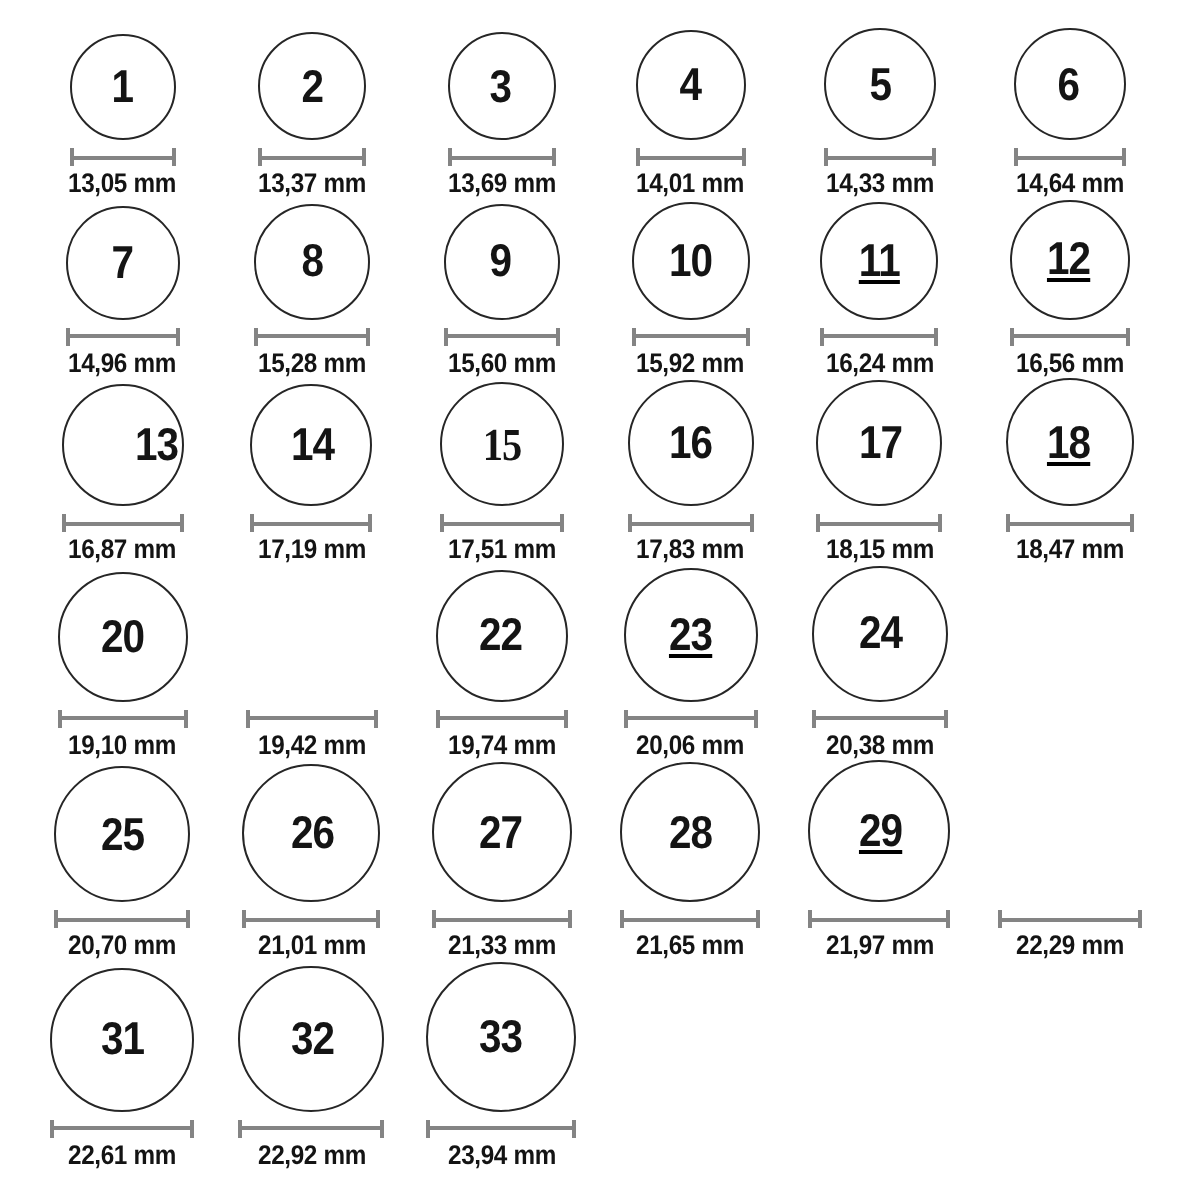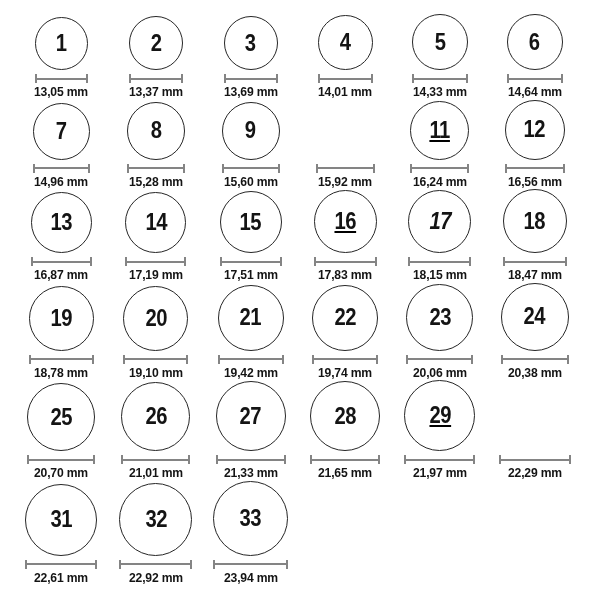--- a/index.html
+++ b/index.html
@@ -148,124 +148,117 @@
 
   <div class="cell">
     <div class="circle" style="width: 58px; height: 58px;">
       <span class="num">9</span>
     </div>
     <div class="measure" style="width: 58px;"></div>
     <div class="label">15,60 mm</div>
   </div>
 
   <div class="cell">
+    <div class="circle" style="width: 59px; height: 59px;">
+      <span class="num">10</span>
+    </div>
     <div class="measure" style="width: 59px;"></div>
     <div class="label">15,92 mm</div>
   </div>
 
   <div class="cell">
     <div class="circle" style="width: 59px; height: 59px; text-decoration: underline;">
       <span class="num">11</span>
     </div>
     <div class="measure" style="width: 59px;"></div>
     <div class="label">16,24 mm</div>
   </div>
 
   <div class="cell">
-    <div class="circle" style="width: 60px; height: 60px;">
+    <div class="circle" style="width: 60px; height: 60px; text-decoration: underline;">
       <span class="num">12</span>
     </div>
     <div class="measure" style="width: 60px;"></div>
     <div class="label">16,56 mm</div>
   </div>
 </div>
     <div class="row">
   <div class="cell">
-    <div class="circle" style="width: 61px; height: 61px;">
+    <div class="circle" style="width: 61px; height: 61px; justify-content: flex-end;">
       <span class="num">13</span>
     </div>
     <div class="measure" style="width: 61px;"></div>
     <div class="label">16,87 mm</div>
   </div>
 
   <div class="cell">
     <div class="circle" style="width: 61px; height: 61px;">
       <span class="num">14</span>
     </div>
     <div class="measure" style="width: 61px;"></div>
     <div class="label">17,19 mm</div>
   </div>
 
   <div class="cell">
-    <div class="circle" style="width: 62px; height: 62px;">
+    <div class="circle" style="width: 62px; height: 62px; font-family: Liberation Serif, serif;">
       <span class="num">15</span>
     </div>
     <div class="measure" style="width: 62px;"></div>
     <div class="label">17,51 mm</div>
   </div>
 
   <div class="cell">
-    <div class="circle" style="width: 63px; height: 63px; text-decoration: underline;">
+    <div class="circle" style="width: 63px; height: 63px;">
       <span class="num">16</span>
     </div>
     <div class="measure" style="width: 63px;"></div>
     <div class="label">17,83 mm</div>
   </div>
 
   <div class="cell">
-    <div class="circle" style="width: 63px; height: 63px; font-style: italic;">
+    <div class="circle" style="width: 63px; height: 63px;">
       <span class="num">17</span>
     </div>
     <div class="measure" style="width: 63px;"></div>
     <div class="label">18,15 mm</div>
   </div>
 
   <div class="cell">
-    <div class="circle" style="width: 64px; height: 64px;">
+    <div class="circle" style="width: 64px; height: 64px; text-decoration: underline;">
       <span class="num">18</span>
     </div>
     <div class="measure" style="width: 64px;"></div>
     <div class="label">18,47 mm</div>
   </div>
 </div>
     <div class="row">
-  <div class="cell">
-    <div class="circle" style="width: 65px; height: 65px;">
-      <span class="num">19</span>
-    </div>
-    <div class="measure" style="width: 65px;"></div>
-    <div class="label">18,78 mm</div>
-  </div>
 
   <div class="cell">
     <div class="circle" style="width: 65px; height: 65px;">
       <span class="num">20</span>
     </div>
     <div class="measure" style="width: 65px;"></div>
     <div class="label">19,10 mm</div>
   </div>
 
   <div class="cell">
-    <div class="circle" style="width: 66px; height: 66px;">
-      <span class="num">21</span>
-    </div>
     <div class="measure" style="width: 66px;"></div>
     <div class="label">19,42 mm</div>
   </div>
 
   <div class="cell">
     <div class="circle" style="width: 66px; height: 66px;">
       <span class="num">22</span>
     </div>
     <div class="measure" style="width: 66px;"></div>
     <div class="label">19,74 mm</div>
   </div>
 
   <div class="cell">
-    <div class="circle" style="width: 67px; height: 67px;">
+    <div class="circle" style="width: 67px; height: 67px; text-decoration: underline;">
       <span class="num">23</span>
     </div>
     <div class="measure" style="width: 67px;"></div>
     <div class="label">20,06 mm</div>
   </div>
 
   <div class="cell">
     <div class="circle" style="width: 68px; height: 68px; text-align: center;">
       <span class="num">24</span>
     </div>

